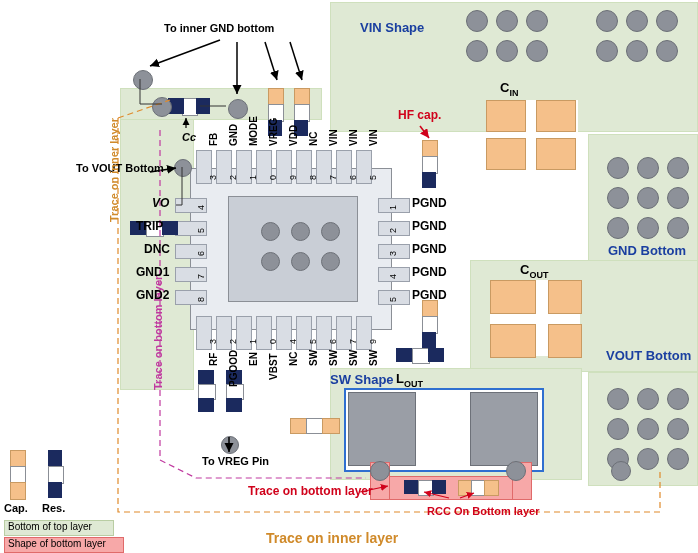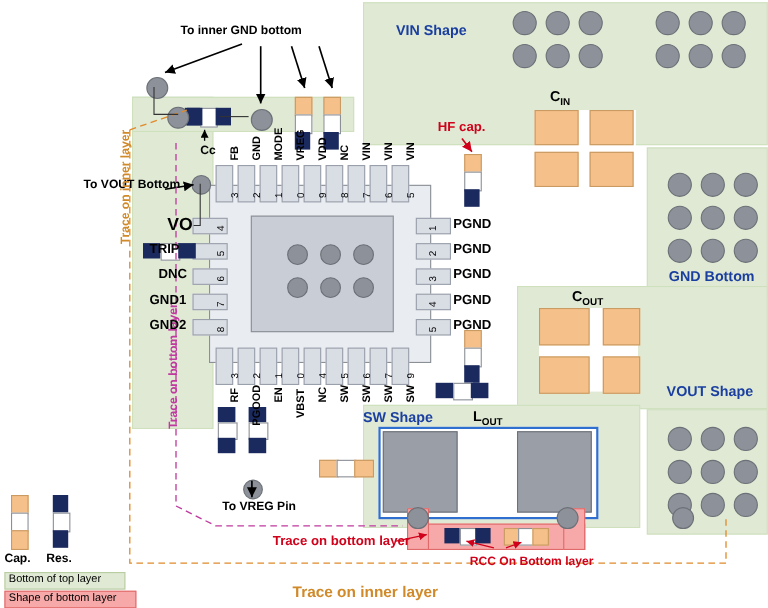--- a/index.html
+++ b/index.html
@@ -221,35 +221,35 @@
   <path d="M160,130 L160,460 L196,478 L366,478" stroke="#c0399f" stroke-width="1.2" fill="none" stroke-dasharray="6,4"></path>
 
   <path d="M140,79 L140,104 L162,104" stroke="#333" stroke-width="1" fill="none"></path>
   <path d="M200,106 L226,106" stroke="#333" stroke-width="1" fill="none"></path>
   <path d="M182,167 L182,205 L176,205" stroke="#333" stroke-width="1" fill="none"></path>
 </svg>
 
 <div class="lbl bold" style="left:164px;top:22px;">To inner GND bottom</div>
 <div class="lbl bold blue" style="left:360px;top:20px;font-size:13px;">VIN Shape</div>
 <div class="lbl bold blue" style="left:608px;top:243px;font-size:13px;">GND Bottom</div>
-<div class="lbl bold blue" style="left:606px;top:348px;font-size:13px;">VOUT Shape</div>
+<div class="lbl bold blue" style="left:606px;top:348px;font-size:13px;">VOUT Bottom</div>
 <div class="lbl bold blue" style="left:330px;top:372px;font-size:13px;">SW Shape</div>
 
 <div class="lbl bold red" style="left:398px;top:108px;font-size:12px;">HF cap.</div>
-<div class="lbl bold" style="left:182px;top:131px;">Cc</div>
+<div class="lbl bold" style="left:182px;top:131px;font-style:italic;">Cc</div>
 <div class="lbl bold" style="left:76px;top:162px;">To VOUT Bottom</div>
 <div class="lbl bold" style="left:202px;top:455px;">To VREG Pin</div>
 
 <div class="lbl bold" style="left:500px;top:80px;font-size:13px;">
   <span>C</span><sub style="font-size:9px;">IN</sub>
 </div>
 <div class="lbl bold" style="left:520px;top:262px;font-size:13px;">
   <span>C</span><sub style="font-size:9px;">OUT</sub>
 </div>
-<div class="lbl bold" style="left:430px;top:371px;font-size:13px;">
+<div class="lbl bold" style="left:396px;top:371px;font-size:13px;">
   <span>L</span><sub style="font-size:9px;">OUT</sub>
 </div>
 
 <div class="lbl bold" style="left:108px;top:222px;transform:rotate(-90deg);transform-origin:0 0;color:#d08a2a;">Trace on inner layer</div>
 <div class="lbl bold" style="left:152px;top:390px;transform:rotate(-90deg);transform-origin:0 0;color:#c0399f;">Trace on bottom layer</div>
 
 <div class="lbl bold" style="left:248px;top:484px;color:#d0021b;font-size:12px;">Trace on bottom layer</div>
 <div class="lbl bold" style="left:427px;top:505px;color:#d0021b;font-size:11px;">RCC On Bottom layer</div>
 <div class="lbl bold" style="left:266px;top:530px;color:#d08a2a;font-size:14px;">Trace on inner layer</div>
 
@@ -265,21 +265,21 @@
     <div class="pinlbl" style="left:288px;top:146px;transform:rotate(-90deg);">VDD</div>
     <div class="pinlbl" style="left:288px;top:180px;transform:rotate(-90deg);font-size:9px;font-weight:normal;">9</div>
     <div class="pinlbl" style="left:308px;top:146px;transform:rotate(-90deg);">NC</div>
     <div class="pinlbl" style="left:308px;top:180px;transform:rotate(-90deg);font-size:9px;font-weight:normal;">8</div>
     <div class="pinlbl" style="left:328px;top:146px;transform:rotate(-90deg);">VIN</div>
     <div class="pinlbl" style="left:328px;top:180px;transform:rotate(-90deg);font-size:9px;font-weight:normal;">7</div>
     <div class="pinlbl" style="left:348px;top:146px;transform:rotate(-90deg);">VIN</div>
     <div class="pinlbl" style="left:348px;top:180px;transform:rotate(-90deg);font-size:9px;font-weight:normal;">6</div>
     <div class="pinlbl" style="left:368px;top:146px;transform:rotate(-90deg);">VIN</div>
     <div class="pinlbl" style="left:368px;top:180px;transform:rotate(-90deg);font-size:9px;font-weight:normal;">5</div>
-    <div class="pinlbl" style="left:152px;top:196px;font-size:16px;">VO</div>
+    <div class="pinlbl" style="left:152px;top:196px;font-size:12px;font-style:italic;">VO</div>
     <div class="pinlbl" style="left:196px;top:210px;transform:rotate(-90deg);font-size:9px;font-weight:normal;">4</div>
     <div class="pinlbl" style="left:136px;top:219px;font-size:12px;">TRIP</div>
     <div class="pinlbl" style="left:196px;top:233px;transform:rotate(-90deg);font-size:9px;font-weight:normal;">5</div>
     <div class="pinlbl" style="left:144px;top:242px;font-size:12px;">DNC</div>
     <div class="pinlbl" style="left:196px;top:256px;transform:rotate(-90deg);font-size:9px;font-weight:normal;">6</div>
     <div class="pinlbl" style="left:136px;top:265px;font-size:12px;">GND1</div>
     <div class="pinlbl" style="left:196px;top:279px;transform:rotate(-90deg);font-size:9px;font-weight:normal;">7</div>
     <div class="pinlbl" style="left:136px;top:288px;font-size:12px;">GND2</div>
     <div class="pinlbl" style="left:196px;top:302px;transform:rotate(-90deg);font-size:9px;font-weight:normal;">8</div>
     <div class="pinlbl" style="left:412px;top:196px;font-size:12px;">PGND</div>

